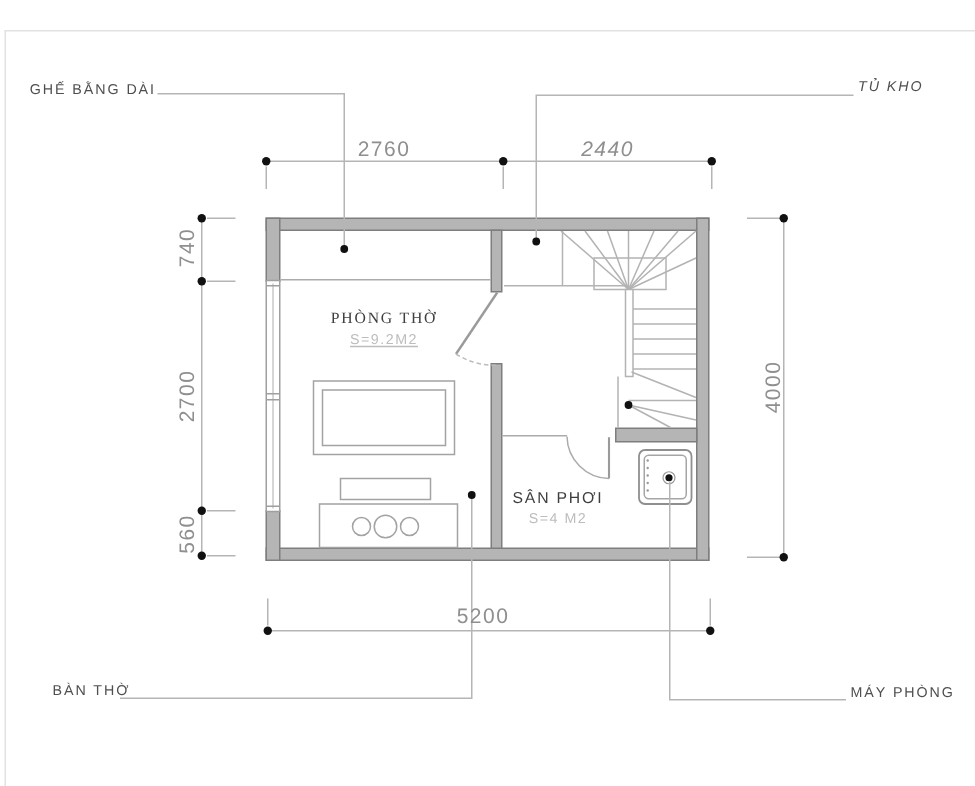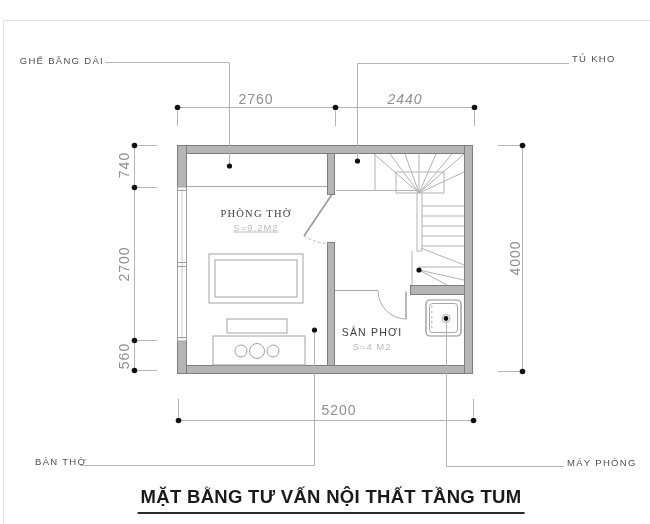--- a/index.html
+++ b/index.html
@@ -171,32 +171,31 @@
         <circle cx="134.5" cy="356.5" r="2.8"></circle>
         <circle cx="522.5" cy="131.5" r="2.8"></circle>
         <circle cx="522.5" cy="357.5" r="2.8"></circle>
         <circle cx="178.5" cy="406.5" r="2.8"></circle>
         <circle cx="473.5" cy="406.5" r="2.8"></circle>
       </g>
     </g>
   </svg>
 
   <div class="txt lbl right-anchor" style="left:104px;top:46px;">GHẾ BẰNG DÀI</div>
-  <div class="txt lbl" style="left:572px;top:44px;">TỦ KHO</div>
+  <div class="txt lbl" style="left:572px;top:44px;font-style:italic;">TỦ KHO</div>
   <div class="txt lbl" style="left:35px;top:447px;">BÀN THỜ</div>
   <div class="txt lbl" style="left:567px;top:448px;">MÁY PHÒNG</div>
 
   <div class="txt room-name" style="left:256px;top:199px;font-family:Liberation Serif, serif;">PHÒNG THỜ</div>
   <div class="txt room-area" style="left:256px;top:213px;text-decoration:underline;">S=9.2M2</div>
   <div class="txt room-name" style="left:372px;top:318px;text-align:right;">SÂN PHƠI</div>
   <div class="txt room-area" style="left:372px;top:332px;">S=4 M2</div>
 
   <div class="txt dim" style="left:256px;top:85px;text-align:right;">2760</div>
   <div class="txt dim" style="left:405px;top:85px;font-style:italic;">2440</div>
   <div class="txt dim vert" style="left:124px;top:151px;">740</div>
   <div class="txt dim vert" style="left:124px;top:250px;">2700</div>
   <div class="txt dim vert" style="left:124px;top:342px;">560</div>
   <div class="txt dim vert" style="left:515px;top:244px;">4000</div>
-  <div class="txt dim" style="left:339px;top:396px;">5200</div>
-
-  <div class="txt title" style="left:331px;top:486px;">MẶT BẰNG TƯ VẤN NỘI THẤT TẦNG TUM</div>
+  <div class="txt dim" style="left:322px;top:396px;">5200</div>
+
 
 </div>
 
 </body></html>

